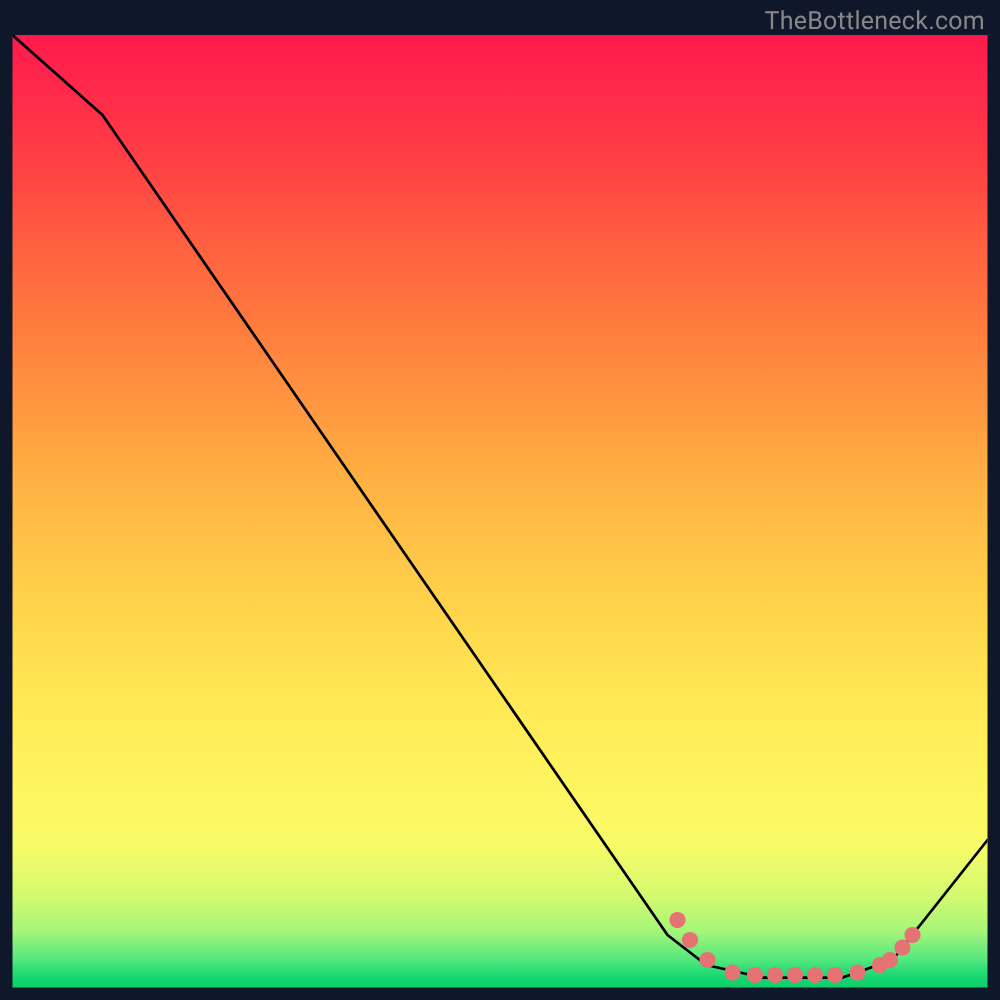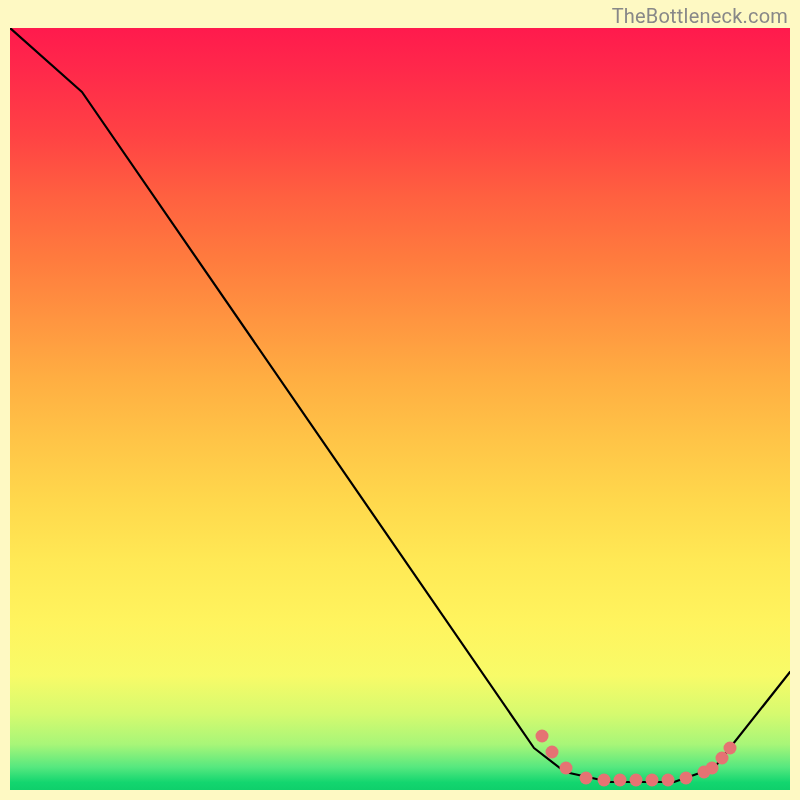--- a/index.html
+++ b/index.html
@@ -7,21 +7,21 @@
     padding: 0;
     width: 800px;
     height: 800px;
     background: #000;
     overflow: hidden;
   }
   .frame {
     position: relative;
     width: 800px;
     height: 800px;
-    background: #fef9c3;
+    background: #0f172a;
   }
   .plot {
     position: absolute;
     left: 10px;
     top: 28px;
     width: 780px;
     height: 762px;
     background: linear-gradient(to bottom,
       #ff1a4d 0%,
       #ff2a4a 6%,

